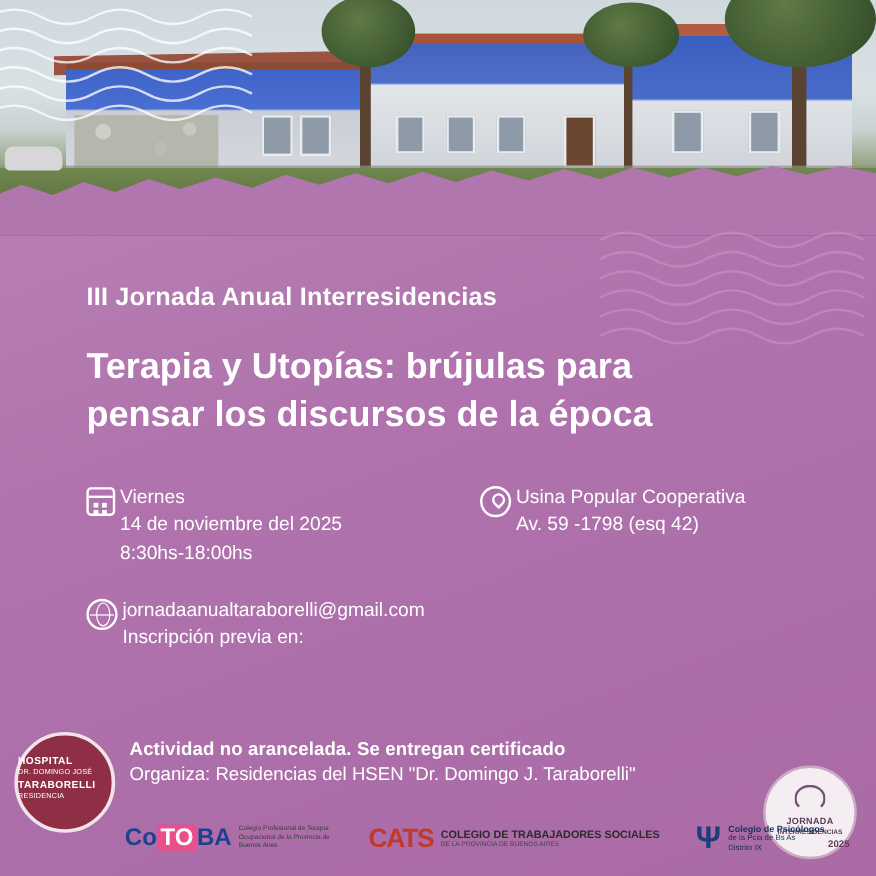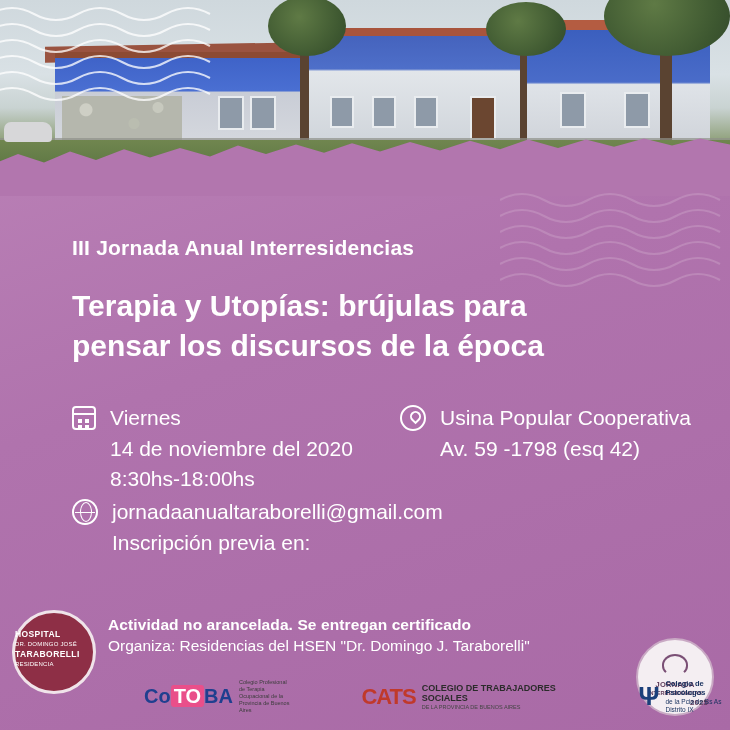--- a/index.html
+++ b/index.html
@@ -157,23 +157,23 @@
   }
 
   .info-grid {
     margin: 38px 0 0 72px;
     position: relative;
     width: 620px;
   }
   .info-item {
     display: flex;
     align-items: flex-start;
-    gap: 14px;
-    color: #ffffff;
-    font-size: 21px;
+    gap: 4px;
+    color: #ffffff;
+    font-size: 16px;
     line-height: 1.45;
   }
   .info-col-left { position: absolute; left: 0; top: 0; width: 300px; }
   .info-col-right { position: absolute; left: 328px; top: 0; width: 300px; }
   .info-bottom { position: absolute; left: 0; top: 94px; width: 560px; }
 
   .icon-circle {
     flex: 0 0 auto;
     width: 26px; height: 26px;
     border: 2px solid #ffffff;
@@ -289,21 +289,21 @@
     border-bottom-color: transparent;
   }
 
   .logos {
     position: absolute;
     left: 104px; bottom: 16px;
     display: flex;
     align-items: center;
     gap: 30px;
   }
-  .logo { display: flex; align-items: center; gap: 6px; margin-left: 40px; }
+  .logo { display: flex; align-items: center; gap: 6px; }
   .logo-cotoba {
     font-size: 20px; font-weight: bold; color: #1f3f8f;
   }
   .logo-cotoba .to {
     background: #e94f8a; color: #fff; padding: 0 3px; border-radius: 3px;
   }
   .logo-sub { font-size: 5.5px; color: #3c3c3c; line-height: 1.25; max-width: 78px; }
   .logo-cats { font-size: 22px; font-weight: bold; color: #c0392b; letter-spacing: -1px; }
   .logo-cats-txt { font-size: 9px; font-weight: bold; color: #2b2b2b; line-height: 1.15; }
   .logo-cats-txt small { font-size: 5.5px; font-weight: normal; color: #454545; display: block; }
@@ -382,21 +382,21 @@
       <span class="line">discursos de la época</span>
     </div>
 
     <div class="info-grid">
 
       <div class="info-col-left">
         <div class="info-item">
           <span class="icon-sq"></span>
           <span class="info-text">
             <span class="line">Viernes</span>
-            <span class="line">14 de noviembre del 2020</span>
+            <span class="line">14 de noviembre del 2025</span>
             <span class="line">8:30hs-18:00hs</span>
           </span>
         </div>
       </div>
 
       <div class="info-col-right">
         <div class="info-item">
           <span class="icon-pin"></span>
           <span class="info-text">
             <span class="line">Usina Popular Cooperativa</span>

